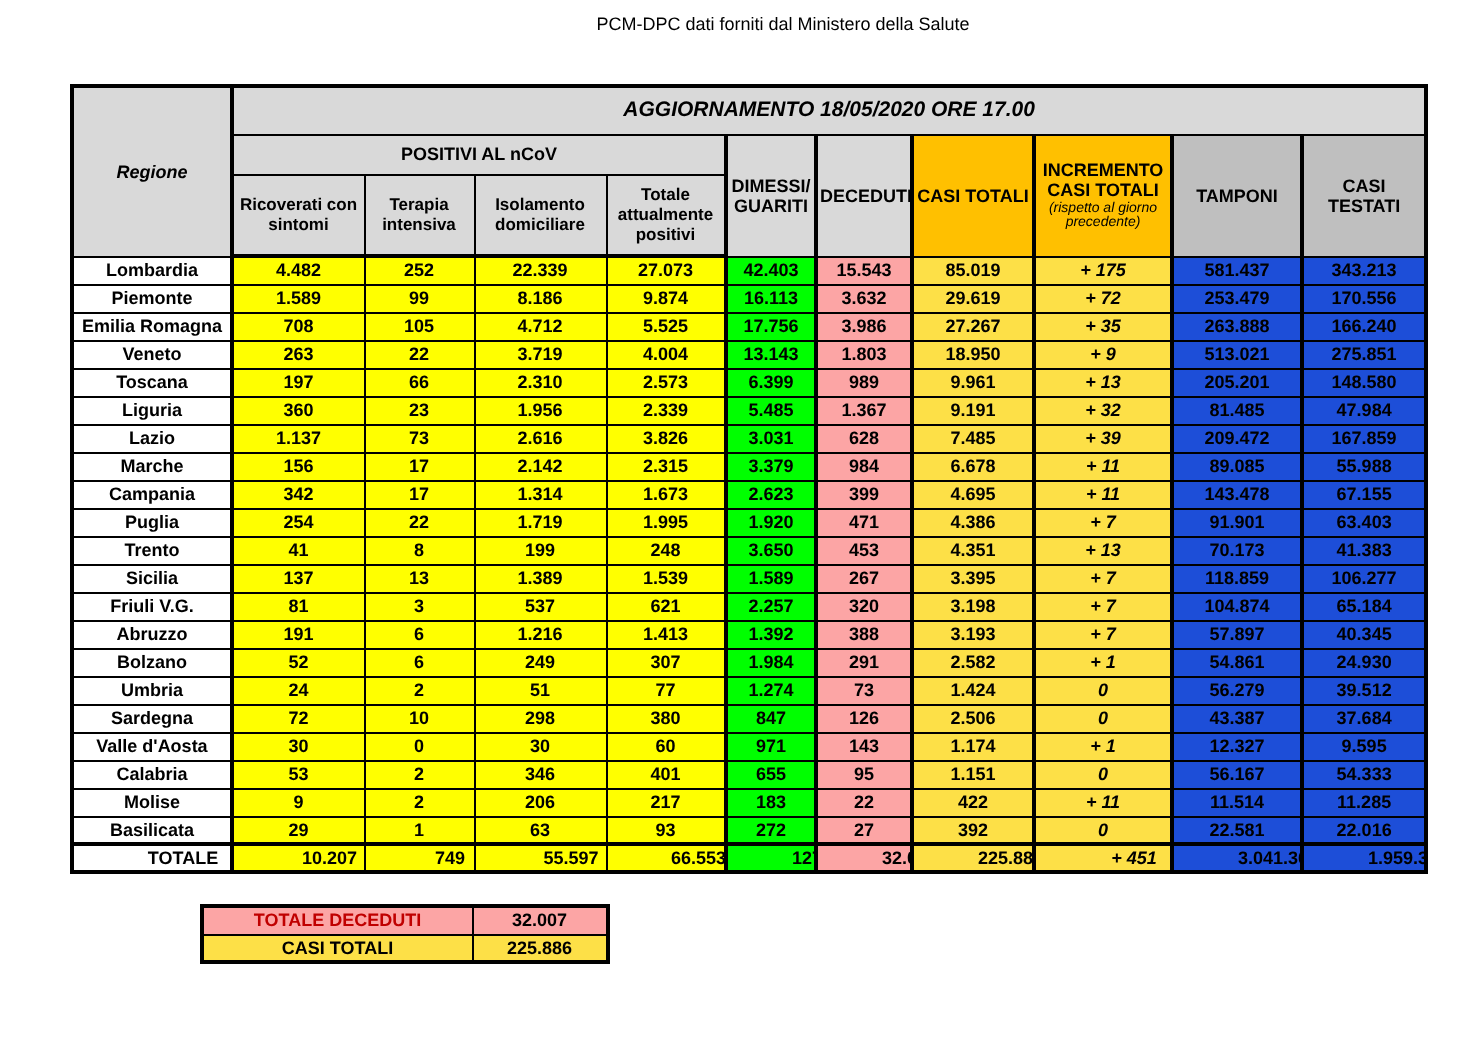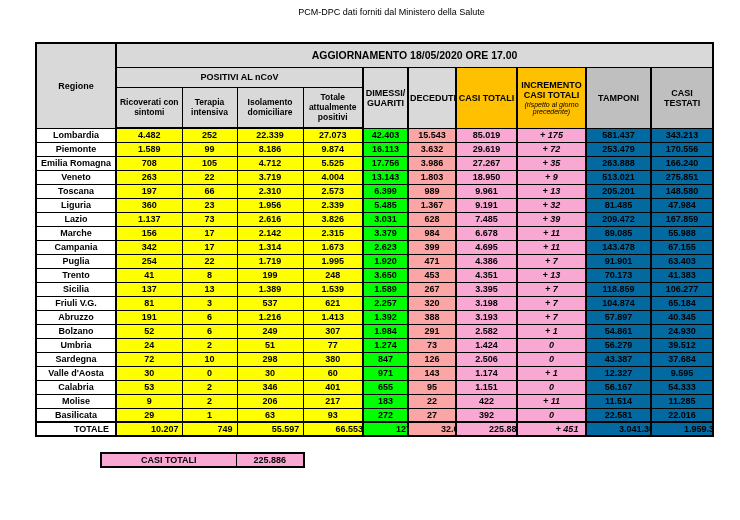--- a/index.html
+++ b/index.html
@@ -25,43 +25,43 @@
     border: 2px solid #000;
   }
   .main th, .main td {
     border: 1px solid #000;
     text-align: center;
     vertical-align: middle;
     padding: 0 1px;
     overflow: hidden;
   }
   .main th { background: #D9D9D9; font-weight: bold; }
-  tr.r1 th { height: 24px; }
+  tr.r1 th { height: 24px; font-style: italic; }
   tr.r2 th { height: 20px; font-size: 9px; }
   tr.r3 th { height: 41px; font-size: 8.5px; line-height: 1.2; border-bottom-width: 2px; }
   .agg  { font-size: 10.5px; }
   .regione-h { font-size: 9px; }
   .prewrap { white-space: pre-line; }
   .orange-h { background: #FFC000 !important; font-size: 8.5px; }
   .gray-h   { background: #BFBFBF !important; font-size: 8.5px; }
   .inc-note {
     display: block;
     font-size: 7px;
     font-style: italic;
     font-weight: normal;
     margin-top: 1px;
   }
   .main tbody tr { height: 14px; }
   .main tbody td { font-weight: bold; font-size: 9px; }
   .c-region { background: #ffffff; }
   .c-yellow { background: #FFFF00; }
   .c-green  { background: #00FF00; }
   .c-red    { background: #fca5a5; }
-  .c-orange { background: #f9a8d4; }
-  .c-gray   { background: #0369a1; }
+  .c-orange { background: #fde047; }
+  .c-gray   { background: #1d4ed8; }
   .c-inc    { font-style: italic; }
   .bl2 { border-left-width: 2px !important; }
   tr.total td { border-top-width: 2px; padding-left: 32px; }
 
   
   table.summary {
     margin: 15px 0 0 100px;
     border: 2px solid #000;
     width: 203px;
   }
@@ -406,17 +406,21 @@
         <td class="c-orange c-inc bl2">+ 451</td>
         <td class="c-gray bl2">3.041.366</td>
         <td class="c-gray bl2">1.959.373</td>
       </tr>
     </tbody>
 </table>
 
 <table class="summary">
   <tbody>
   <tr>
+    <td class="s-label c-red s-red-label">TOTALE DECEDUTI</td>
+    <td class="s-value c-red">32.007</td>
+  </tr>
+  <tr>
     <td class="s-label c-orange">CASI TOTALI</td>
     <td class="s-value c-orange">225.886</td>
   </tr>
 </tbody>
   </table>
 
 </body></html>

